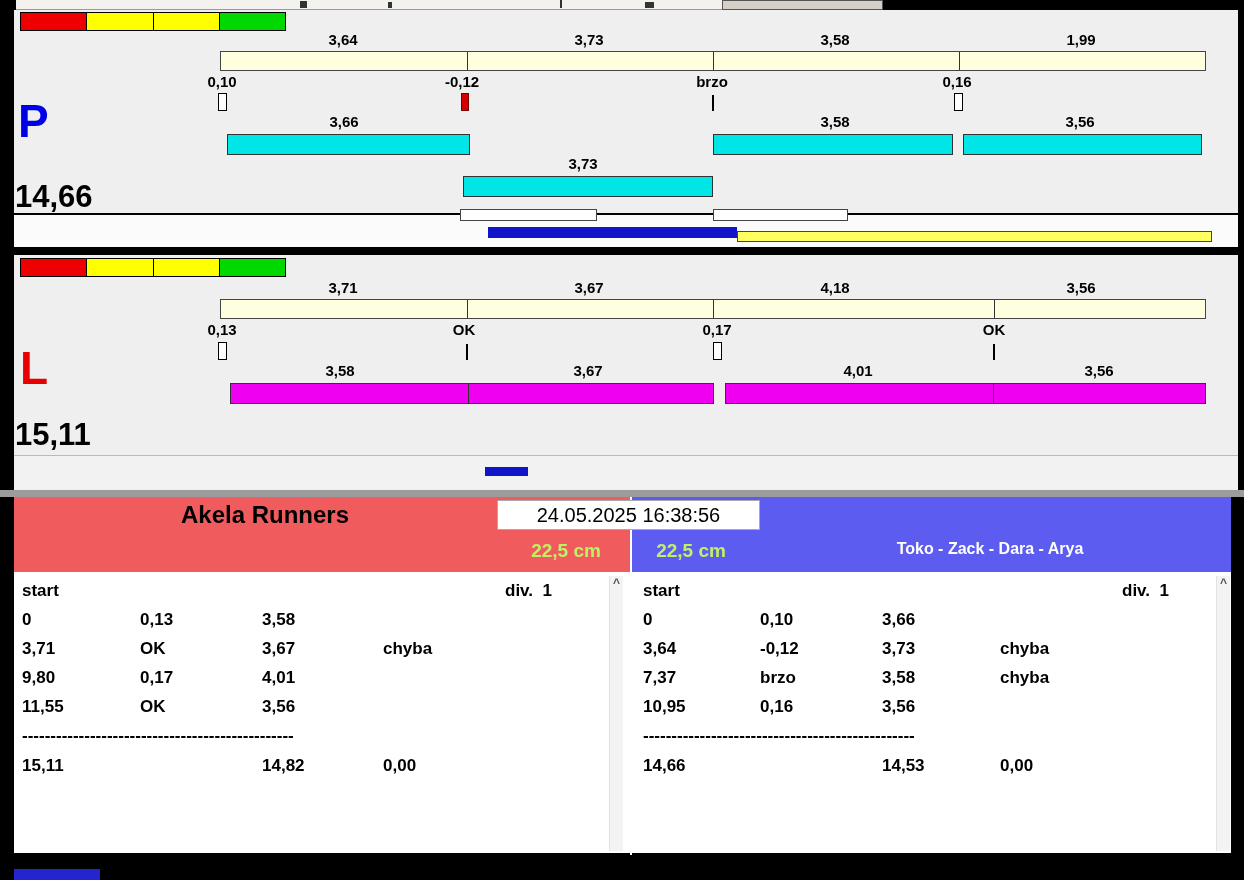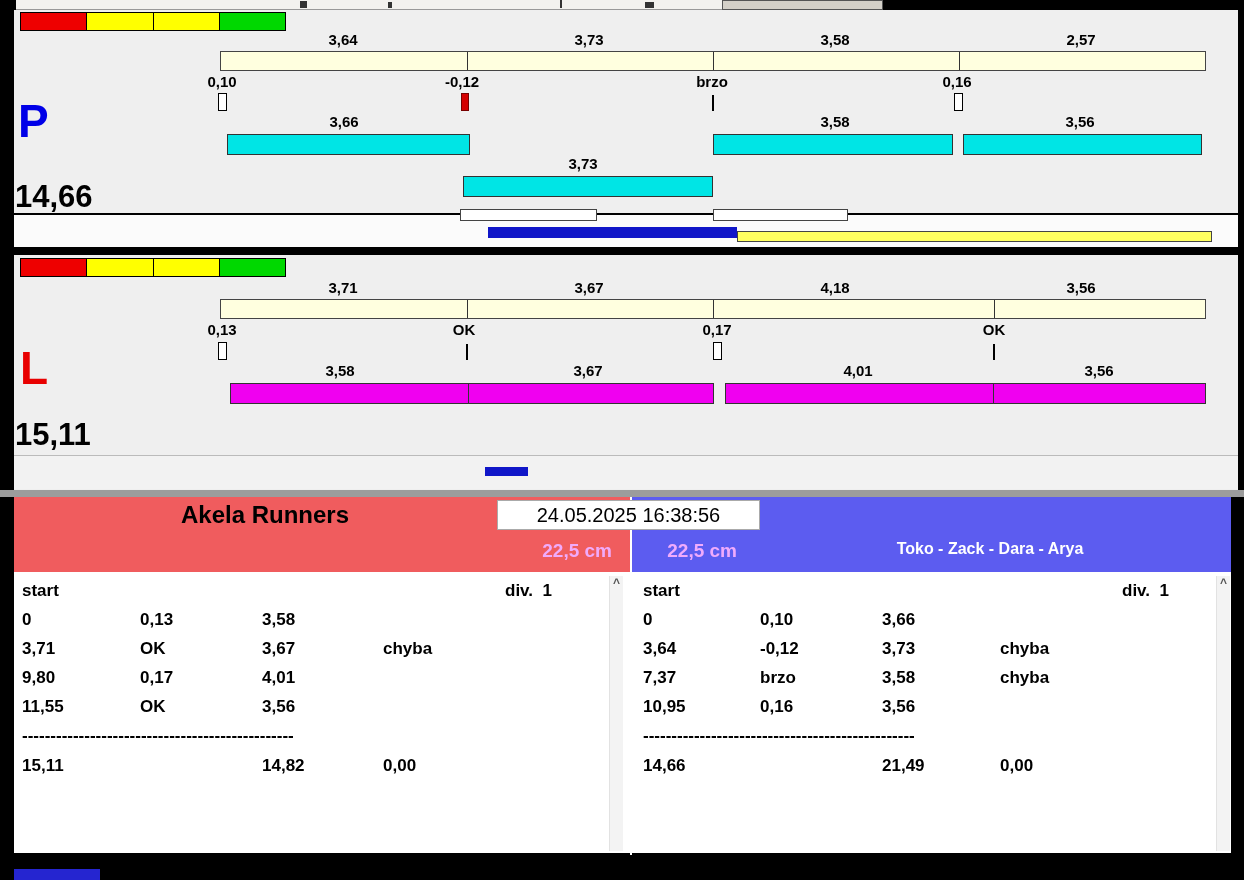--- a/index.html
+++ b/index.html
@@ -39,21 +39,21 @@
   .bluebar{position:absolute;height:11px;background:#1016c8;z-index:3;}
   .yellowbar{position:absolute;height:11px;background:#ffff60;border:1px solid #444;box-sizing:border-box;z-index:3;}
   .blackline{position:absolute;background:#000;z-index:2;}
 
   
   .team-header{position:absolute;top:497px;height:75px;}
   .hdr-left{left:14px;width:616px;background:#f05c5e;}
   .hdr-right{left:632px;width:599px;background:#5c5cf0;}
   .team-name{position:absolute;font-size:24px;font-weight:bold;color:#000;text-align:center;z-index:2;}
   .team-dogs{position:absolute;font-size:16px;font-weight:bold;color:#fff;text-align:center;z-index:2;}
-  .height-label{position:absolute;top:540px;width:92px;text-align:right;font-size:19px;font-weight:bold;color:#f0abfc;z-index:2;}
+  .height-label{position:absolute;top:540px;width:92px;text-align:center;font-size:19px;font-weight:bold;color:#bef264;z-index:2;}
   .timestamp{position:absolute;left:497px;top:500px;width:261px;height:28px;background:#fff;border:1px solid #aaa;
              font-size:20px;text-align:center;line-height:28px;color:#000;z-index:4;box-sizing:content-box;}
   .table-bg{position:absolute;top:572px;height:281px;background:#fff;}
   .tcell{position:absolute;font-size:17px;font-weight:bold;color:#000;white-space:pre;line-height:1.1;}
   .scrollbar{position:absolute;top:576px;width:13px;height:275px;background:#f3f3f3;border-left:1px solid #e2e2e2;}
   .scroll-arrow{display:block;text-align:center;font-size:12px;font-weight:bold;color:#555;margin-top:2px;line-height:10px;}
   .vgap{position:absolute;left:630px;top:497px;width:2px;height:358px;background:#fff;z-index:3;}
   .taskbar-frag{position:absolute;left:14px;top:869px;width:86px;height:11px;background:#2525d0;}
 </style>
 </head>
@@ -74,21 +74,21 @@
   <div class="abs traffic" style="left:20px;top:12px">
     <div class="cell" style="background:#ee0000"></div>
     <div class="cell" style="background:#ffff00"></div>
     <div class="cell" style="background:#ffff00"></div>
     <div class="cell" style="background:#00d800"></div>
   </div>
 
   <div class="lbl" style="left:298px;top:31px">3,64</div>
   <div class="lbl" style="left:544px;top:31px">3,73</div>
   <div class="lbl" style="left:790px;top:31px">3,58</div>
-  <div class="lbl" style="left:1036px;top:31px">2,57</div>
+  <div class="lbl" style="left:1036px;top:31px">1,99</div>
 
   <div class="abs ruler" style="left:220px;top:51px;width:986px">
     <i style="left:246px"></i>
     <i style="left:492px"></i>
     <i style="left:738px"></i>
   </div>
 
   <div class="lbl" style="left:177px;top:73px">0,10</div>
   <div class="lbl" style="left:417px;top:73px">-0,12</div>
   <div class="lbl" style="left:667px;top:73px">brzo</div>
@@ -236,21 +236,21 @@
   <div class="tcell" style="left:1000px;top:669px">chyba</div>
 
   <div class="tcell" style="left:643px;top:698px">10,95</div>
   <div class="tcell" style="left:760px;top:698px">0,16</div>
   <div class="tcell" style="left:882px;top:698px">3,56</div>
   <div class="tcell" style="left:1000px;top:698px"></div>
 
   <div class="tcell" style="left:643px;top:727px">------------------------------------------------</div>
 
   <div class="tcell" style="left:643px;top:757px">14,66</div>
-  <div class="tcell" style="left:882px;top:757px">21,49</div>
+  <div class="tcell" style="left:882px;top:757px">14,53</div>
   <div class="tcell" style="left:1000px;top:757px">0,00</div>
 
   <div class="scrollbar" style="left:1216px">
     <span class="scroll-arrow">^</span>
   </div>
 
   <div class="taskbar-frag"></div>
 
 </div>
 

